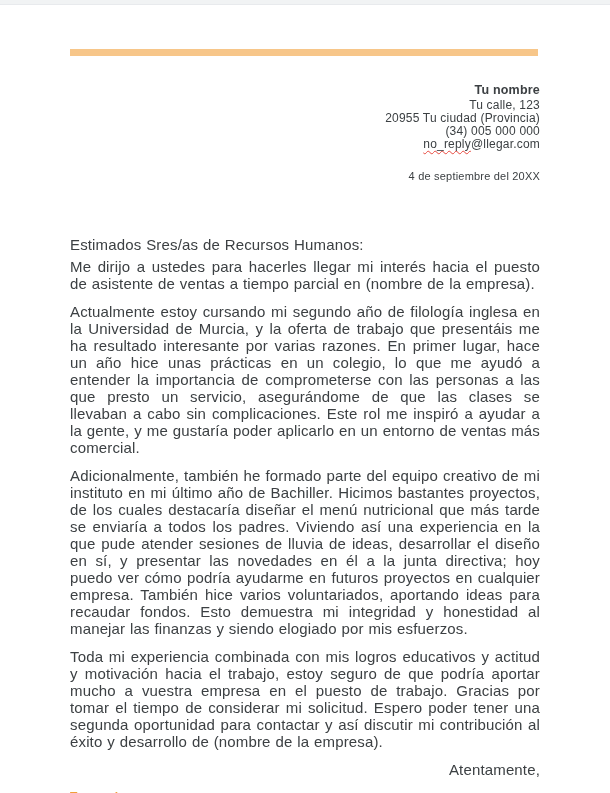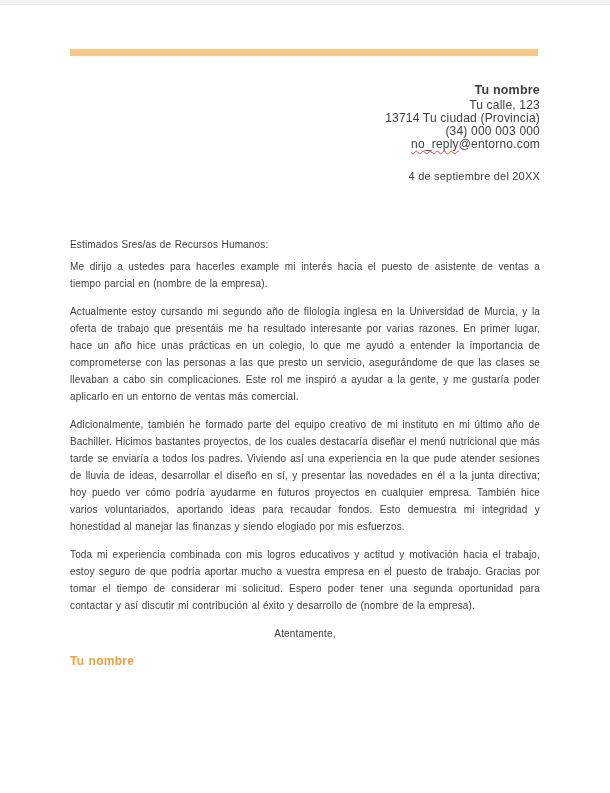--- a/index.html
+++ b/index.html
@@ -80,32 +80,32 @@
   }
   .letter-body {
     position: absolute;
     left: 70px;
     right: 70px;
     top: 236px;
     text-align: justify;
   }
   .letter-body p {
     margin: 0 0 11px 0;
-    font-size: 10px;
+    font-size: 15px;
     line-height: 17px;
     letter-spacing: 0.15px;
     word-spacing: 0.5px;
     color: #3c4043;
   }
   p.greeting {
     text-align: left;
     margin-bottom: 5px;
   }
   p.closing {
-    text-align: center;
+    text-align: right;
   }
   p.signature {
     text-align: left;
     font-size: 12px;
     font-weight: 700;
     color: #f19e39;
     letter-spacing: 0.3px;
   }
 </style>
 </head>
@@ -113,32 +113,32 @@
 
 <div class="page">
 
   <div class="top-strip"></div>
 
   <div class="accent-bar"></div>
 
   <header class="sender">
     <div class="sender-name">Tu nombre</div>
     <div class="sender-line">Tu calle, 123</div>
-    <div class="sender-line">13714 Tu ciudad (Provincia)</div>
-    <div class="sender-line">(34) 000 003 000</div>
+    <div class="sender-line">20955 Tu ciudad (Provincia)</div>
+    <div class="sender-line">(34) 005 000 000</div>
     <div class="sender-line">
-      <a class="sender-email"><span class="misspelled">no_reply</span><span>@entorno.com</span></a>
+      <a class="sender-email"><span class="misspelled">no_reply</span><span>@llegar.com</span></a>
     </div>
   </header>
 
   <div class="date">4 de septiembre del 20XX</div>
 
   <main class="letter-body">
     <p class="greeting">Estimados Sres/as de Recursos Humanos:</p>
-    <p>Me dirijo a ustedes para hacerles example mi interés hacia el puesto de asistente de ventas a tiempo parcial en (nombre de la empresa).</p>
+    <p>Me dirijo a ustedes para hacerles llegar mi interés hacia el puesto de asistente de ventas a tiempo parcial en (nombre de la empresa).</p>
     <p>Actualmente estoy cursando mi segundo año de filología inglesa en la Universidad de Murcia, y la oferta de trabajo que presentáis me ha resultado interesante por varias razones. En primer lugar, hace un año hice unas prácticas en un colegio, lo que me ayudó a entender la importancia de comprometerse con las personas a las que presto un servicio, asegurándome de que las clases se llevaban a cabo sin complicaciones. Este rol me inspiró a ayudar a la gente, y me gustaría poder aplicarlo en un entorno de ventas más comercial.</p>
     <p>Adicionalmente, también he formado parte del equipo creativo de mi instituto en mi último año de Bachiller. Hicimos bastantes proyectos, de los cuales destacaría diseñar el menú nutricional que más tarde se enviaría a todos los padres. Viviendo así una experiencia en la que pude atender sesiones de lluvia de ideas, desarrollar el diseño en sí, y presentar las novedades en él a la junta directiva; hoy puedo ver cómo podría ayudarme en futuros proyectos en cualquier empresa. También hice varios voluntariados, aportando ideas para recaudar fondos. Esto demuestra mi integridad y honestidad al manejar las finanzas y siendo elogiado por mis esfuerzos.</p>
     <p>Toda mi experiencia combinada con mis logros educativos y actitud y motivación hacia el trabajo, estoy seguro de que podría aportar mucho a vuestra empresa en el puesto de trabajo. Gracias por tomar el tiempo de considerar mi solicitud. Espero poder tener una segunda oportunidad para contactar y así discutir mi contribución al éxito y desarrollo de (nombre de la empresa).</p>
     <p class="closing">Atentamente,</p>
     <p class="signature">Tu nombre</p>
   </main>
 
 </div>
 
 </body></html>

